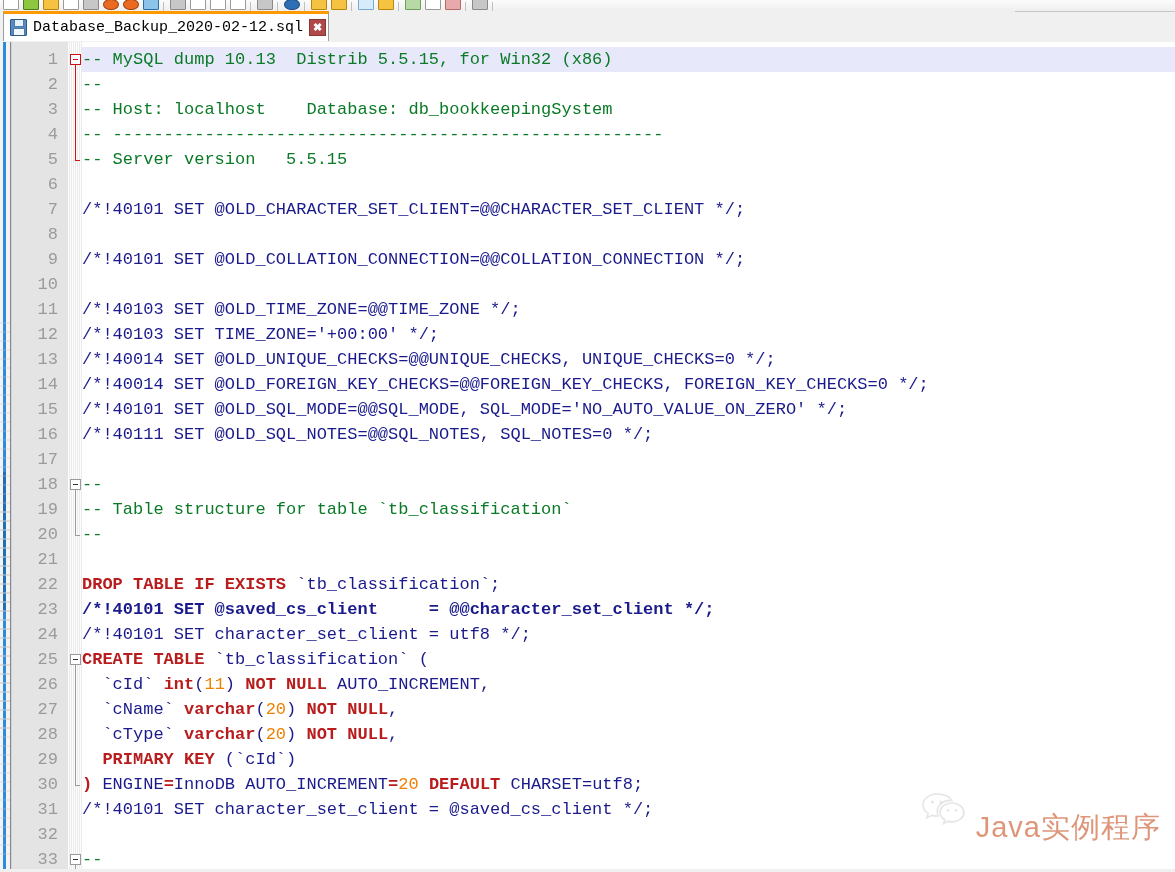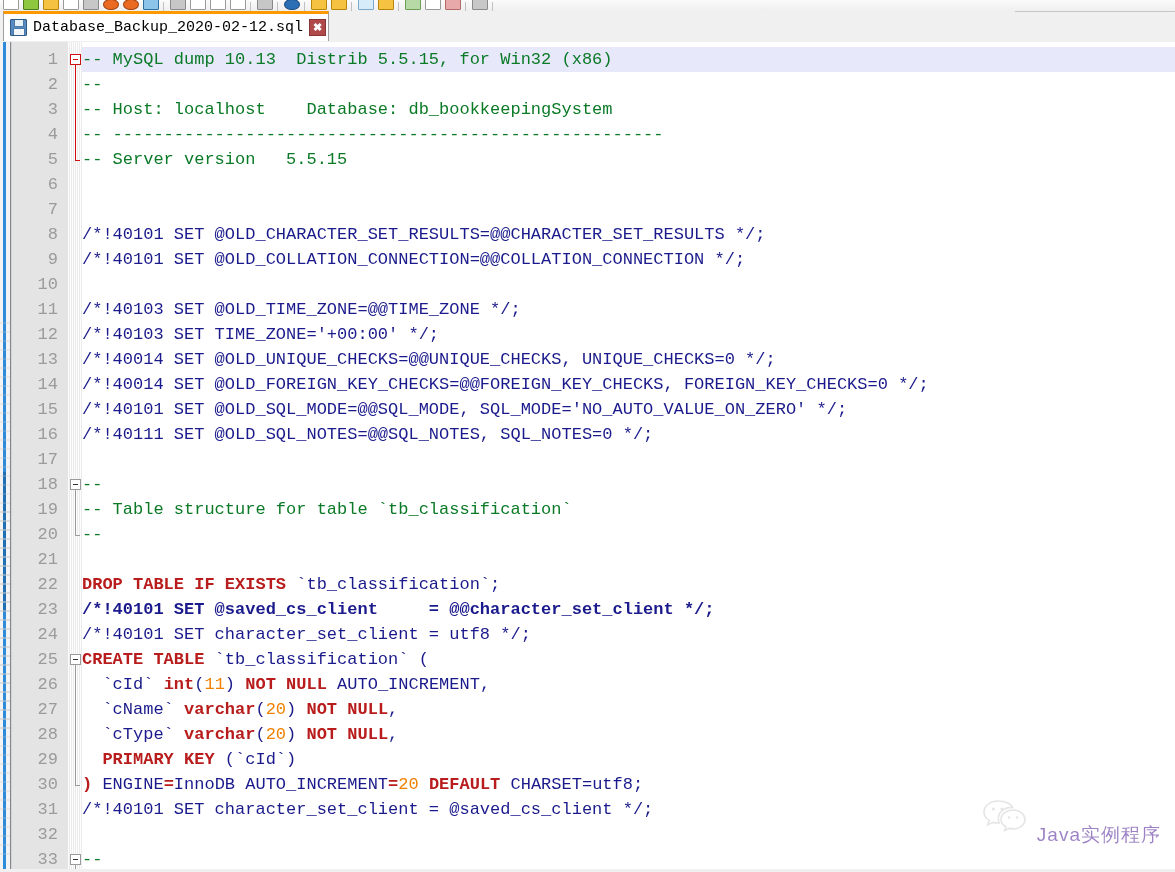--- a/index.html
+++ b/index.html
@@ -142,21 +142,21 @@
   .foldend.red{background:#d01010;}
 
   
   .watermark{
     position:absolute;right:14px;bottom:24px;
     display:flex;align-items:center;gap:8px;opacity:.55;
   }
   .wm-logo{width:46px;height:34px;position:relative;flex:0 0 auto;}
   .wm-text{
     font-family:"Liberation Sans","DejaVu Sans",sans-serif;
-    font-size:19px;color:#4c1d95;white-space:nowrap;letter-spacing:1px;margin-top:40px;
+    font-size:29px;color:#c2410c;white-space:nowrap;letter-spacing:1px;margin-top:40px;
   }
   .hscroll{
     position:absolute;left:0;bottom:0;width:1175px;height:3px;background:#f0f0f0;
   }
 </style>
 </head>
 <body>
 
 <div id="app">
 
@@ -481,22 +481,22 @@
         </div>
         <div class="row" style="top: 80px;">
           <div class="codeline"><span class="cm">-- ------------------------------------------------------</span></div>
         </div>
         <div class="row" style="top: 105px;">
           <div class="codeline"><span class="cm">-- Server version   5.5.15</span></div>
         </div>
         <div class="row" style="top: 130px;">
           <div class="codeline"></div>
         </div>
-        <div class="row" style="top: 180px;">
-          <div class="codeline"><span class="id">/*!40101 SET @OLD_CHARACTER_SET_RESULTS=@@CHARACTER_SET_RESULTS */;</span></div>
+        <div class="row" style="top: 155px;">
+          <div class="codeline"><span class="id">/*!40101 SET @OLD_CHARACTER_SET_CLIENT=@@CHARACTER_SET_CLIENT */;</span></div>
         </div>
         <div class="row" style="top: 205px;">
           <div class="codeline"><span class="id">/*!40101 SET @OLD_COLLATION_CONNECTION=@@COLLATION_CONNECTION */;</span></div>
         </div>
         <div class="row" style="top: 255px;">
           <div class="codeline"><span class="id">/*!40103 SET @OLD_TIME_ZONE=@@TIME_ZONE */;</span></div>
         </div>
         <div class="row" style="top: 280px;">
           <div class="codeline"><span class="id">/*!40103 SET TIME_ZONE='+00:00' */;</span></div>
         </div>

